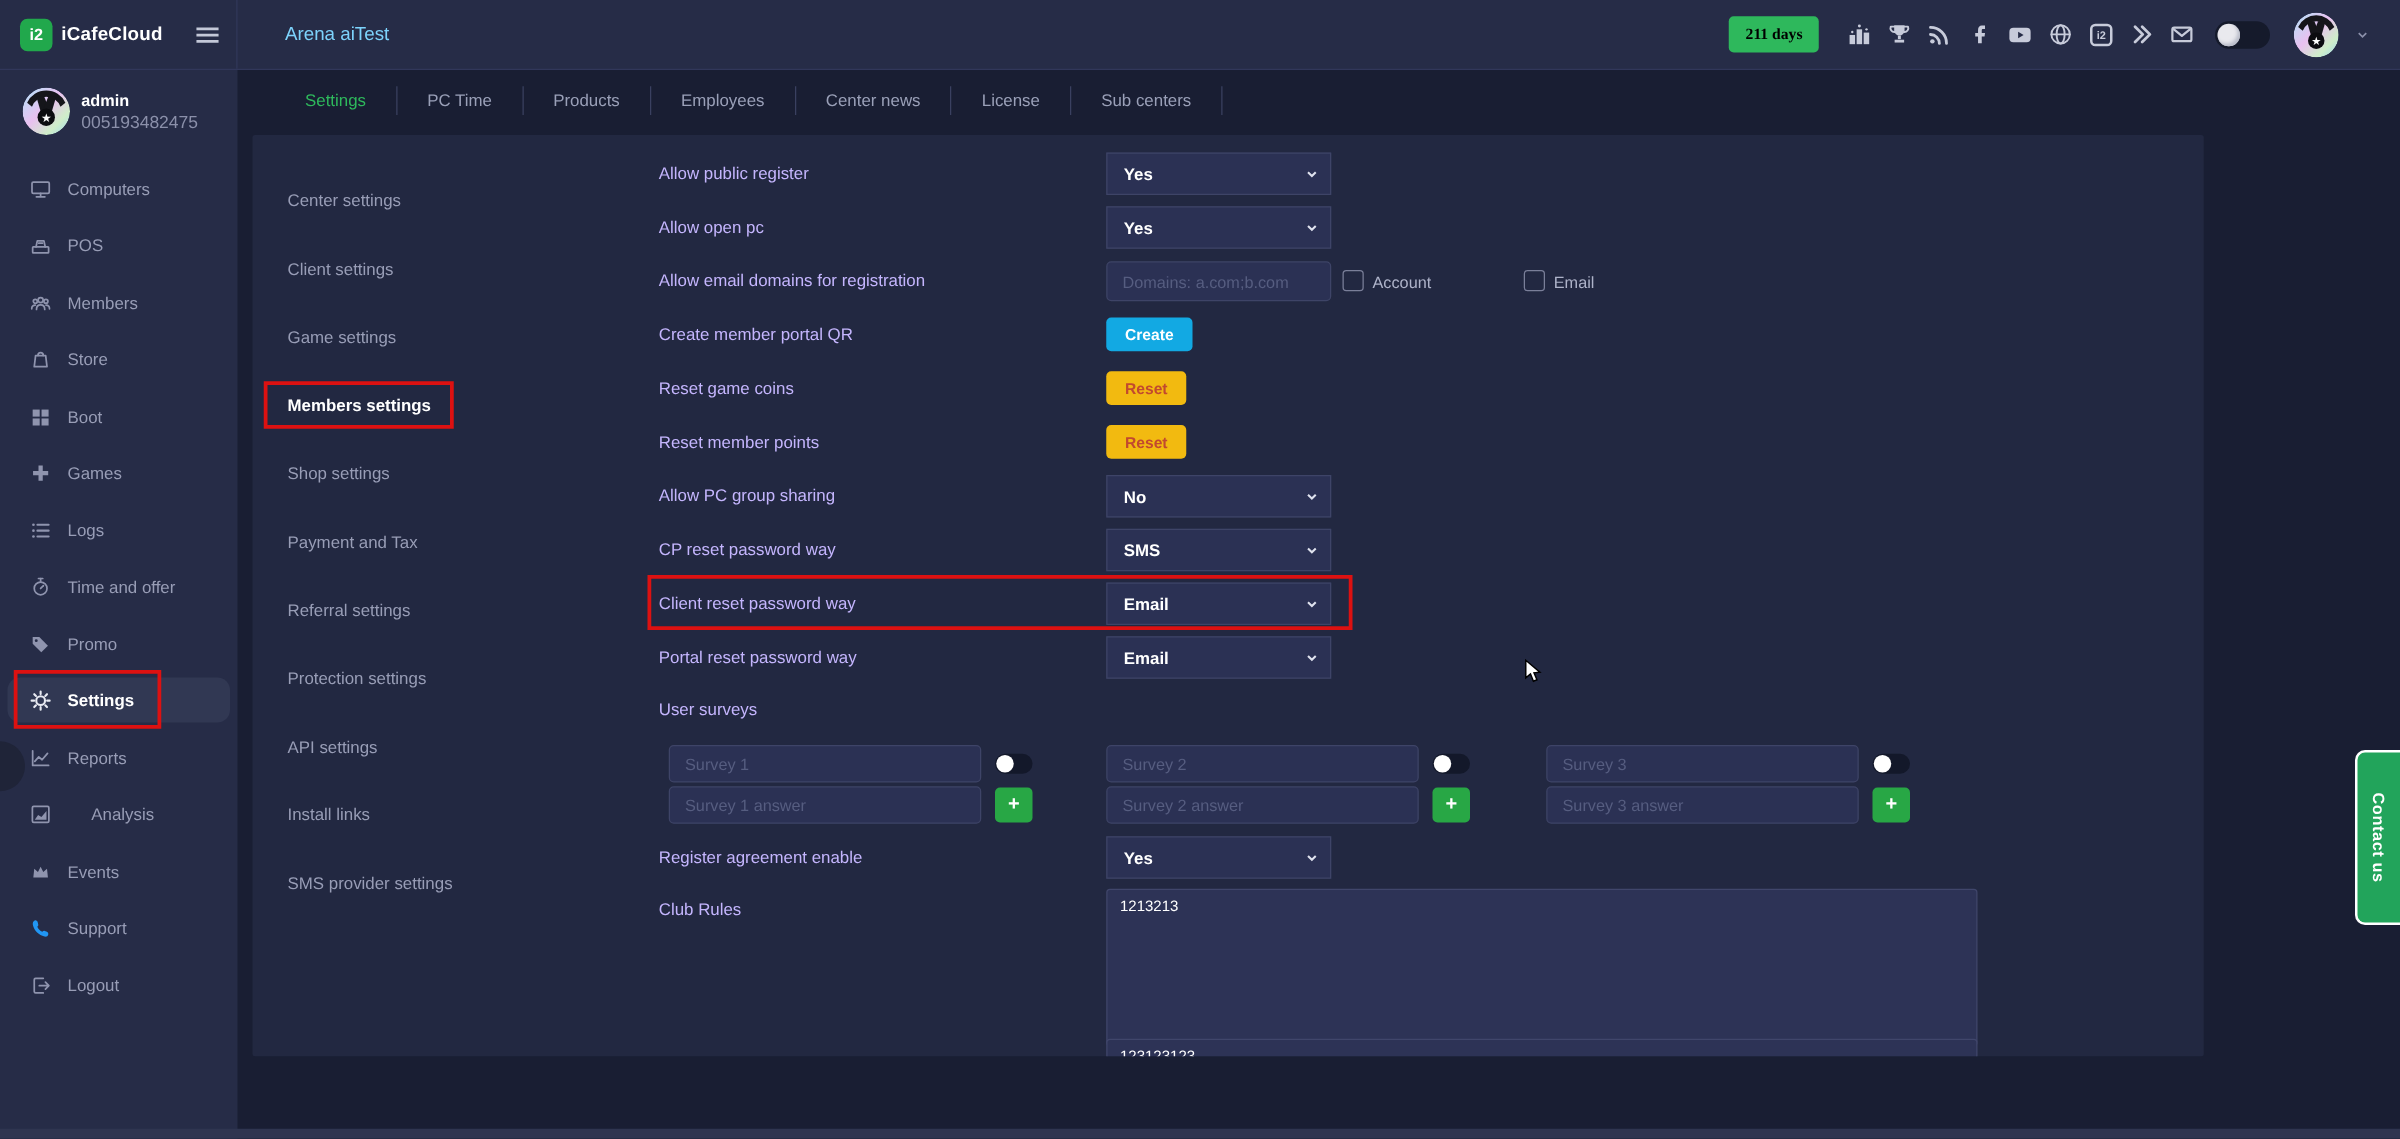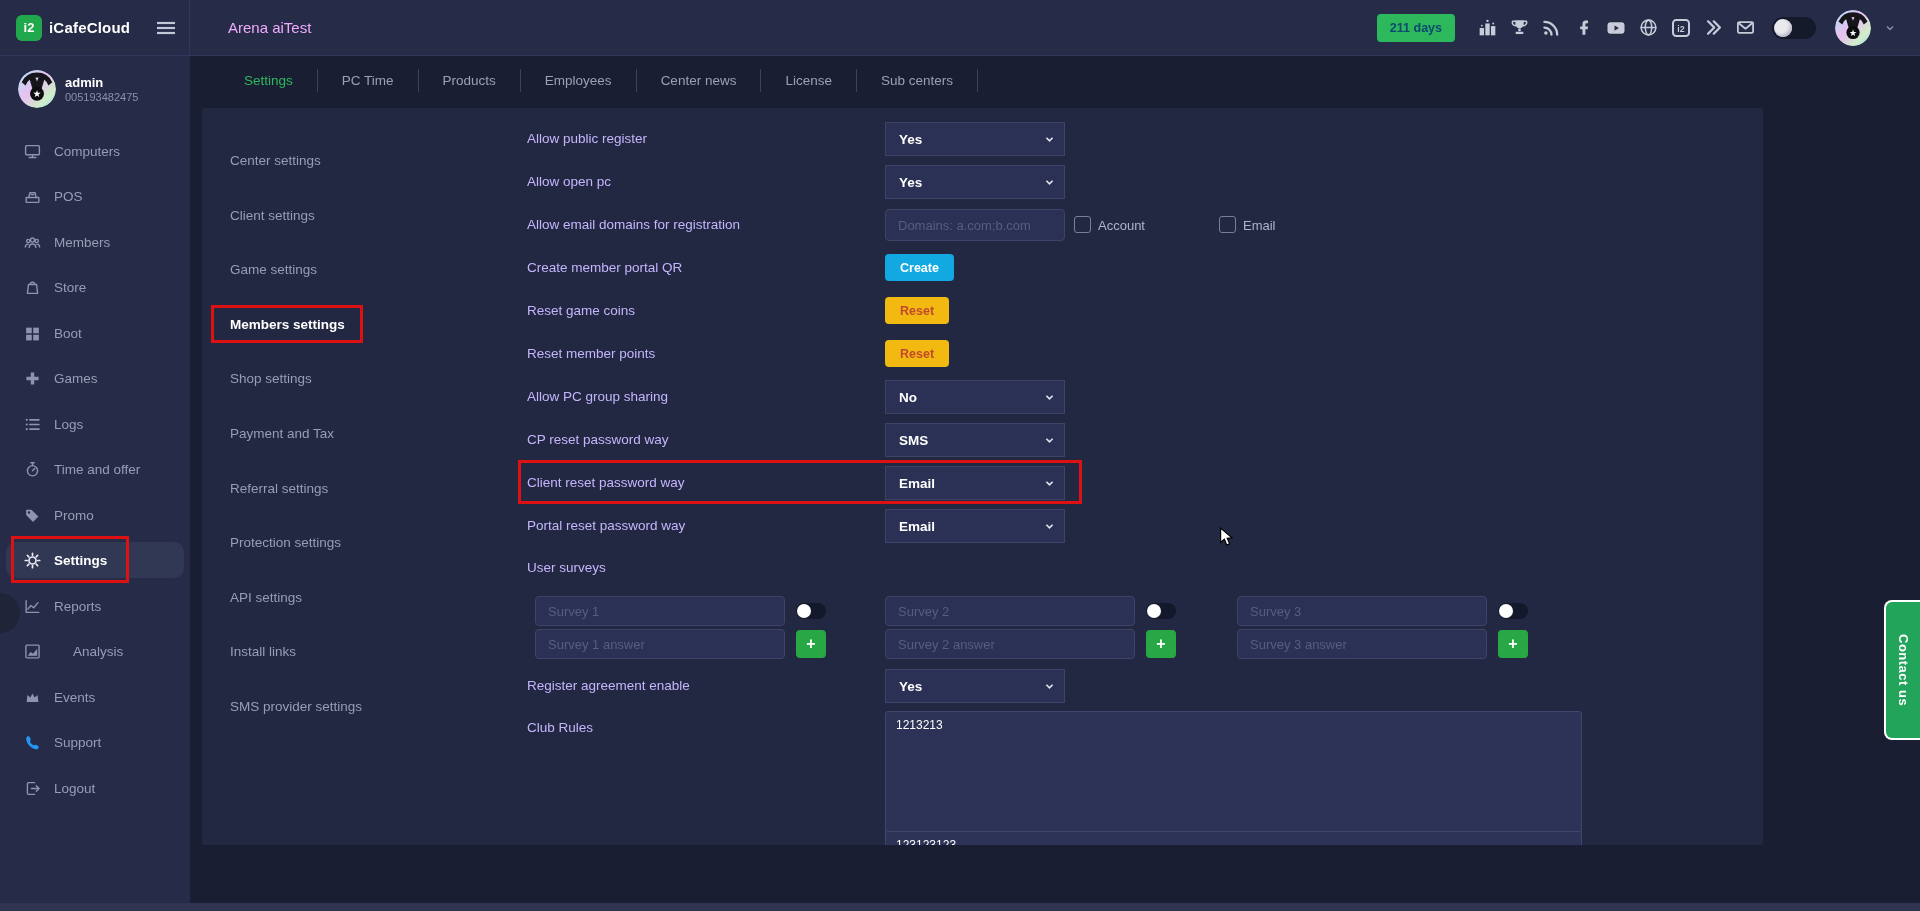--- a/index.html
+++ b/index.html
@@ -13,36 +13,36 @@
     font-size:13.5px;
   }
   svg { display:block; }
 
   
   .header{position:absolute;left:0;top:0;width:1920px;height:56px;background:#262c47;border-bottom:1px solid #31375a;display:flex;align-items:center;z-index:20;}
   .header-left{width:190px;height:100%;display:flex;align-items:center;padding:0 14px 0 16px;border-right:1px solid #31375a;}
   .logo-box{width:26px;height:26px;border-radius:6px;background:#21a84c;display:flex;align-items:center;justify-content:center;color:#fff;font-weight:bold;font-size:13px;}
   .brand{color:#fff;font-size:15px;font-weight:600;margin-left:7px;letter-spacing:.2px;}
   .hamburger{margin-left:auto;color:#c3c8d8;cursor:pointer;}
-  .header-title{margin-left:38px;color:#f0abfc;font-size:15px;}
+  .header-title{margin-left:38px;color:#7dd3fc;font-size:15px;}
   .header-right{margin-left:auto;display:flex;align-items:center;gap:13px;padding-right:24px;}
-  .days-badge{background:#2eb85c;color:#0c4a6e;font-size:12.5px;font-weight:bold;padding:7px 13px;border-radius:4px;cursor:pointer;}
+  .days-badge{background:#2eb85c;color:#000000;font-size:12.5px;font-weight:bold;padding:7px 13px;border-radius:4px;cursor:pointer;font-family:Liberation Serif, serif;}
   .hicons{display:flex;align-items:center;gap:13px;color:#c7cbda;margin-left:10px;}
   .hicons .hicon{cursor:pointer;display:flex;align-items:center;}
   .theme-toggle{width:44px;height:22px;border-radius:11px;background:#151a2b;position:relative;cursor:pointer;margin-left:4px;}
   .theme-toggle .knob{position:absolute;left:2px;top:2px;width:18px;height:18px;border-radius:50%;background:#e9e9ee;box-shadow:inset -2px -2px 3px #b9bcc9;}
   .avatar-wrap{width:36px;height:36px;border-radius:50%;overflow:hidden;cursor:pointer;margin-left:6px;}
   .caret{color:#8b90aa;cursor:pointer;}
 
   
   .sidebar{position:absolute;left:0;top:56px;width:190px;height:855px;background:#262c47;z-index:10;}
   .user-block{position:absolute;left:18px;top:14px;display:flex;align-items:center;gap:9px;}
   .user-avatar{width:38px;height:38px;border-radius:50%;overflow:hidden;}
   .user-name{color:#fff;font-size:13px;font-weight:bold;line-height:1.3;}
-  .user-id{color:#8b90aa;font-size:11px;}
+  .user-id{color:#8b90aa;font-size:14px;}
   .side-item{position:absolute;left:6px;width:178px;height:36px;display:flex;align-items:center;gap:13px;padding-left:18px;color:#989db6;cursor:pointer;border-radius:10px;font-size:13.5px;}
   .side-item .sicon{width:17px;display:flex;color:#8f94ae;}
   .side-item.active{background:#313853;color:#fff;font-weight:bold;}
   .side-item.active .sicon{color:#e8eaf2;}
   .side-item .support-blue{color:#2196f3;}
   .side-notch{position:absolute;left:-20px;top:537px;width:40px;height:40px;border-radius:50%;background:#1f2438;}
 
   
   .tabbar{position:absolute;left:190px;top:56px;right:0;height:49px;display:flex;align-items:center;padding-left:30px;z-index:5;}
   .tab{padding:4px 24px;color:#9aa0b8;border-right:1px solid #3a4060;cursor:pointer;white-space:nowrap;}

